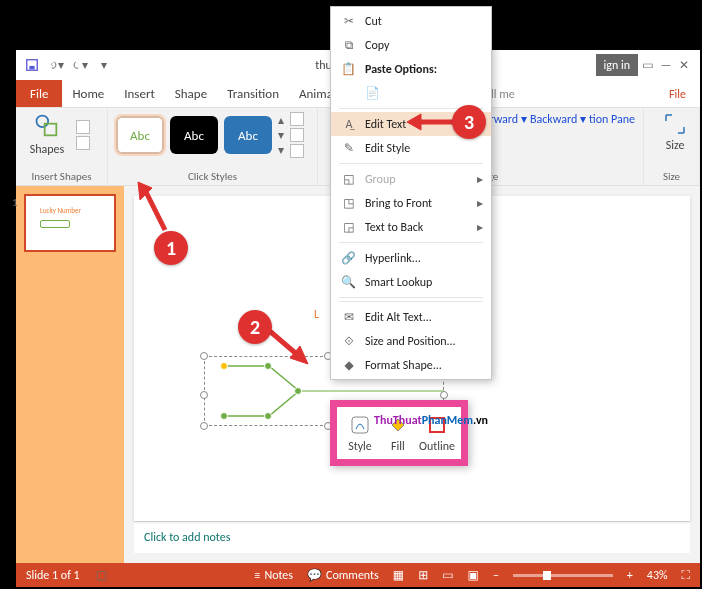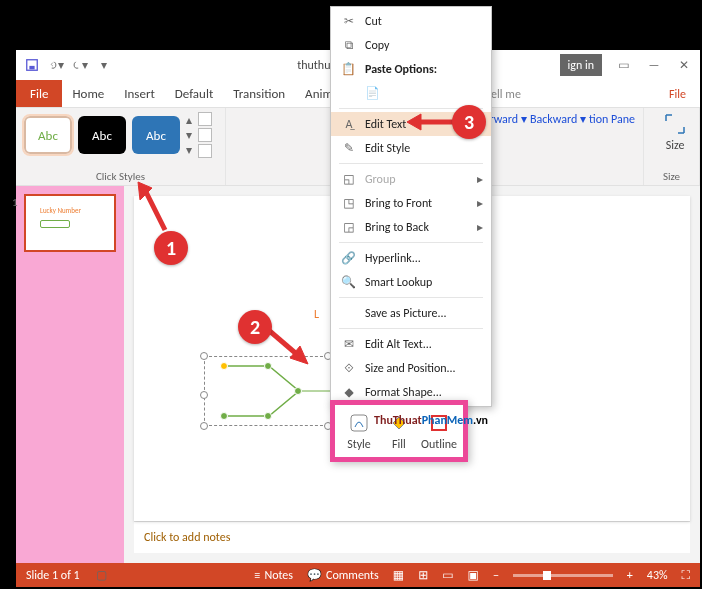--- a/index.html
+++ b/index.html
@@ -1,68 +1,68 @@
 <!DOCTYPE html>
 <html><head>
 <meta charset="utf-8">
 <style>
 * { margin:0; padding:0; box-sizing:border-box; font-family:"Segoe UI",Calibri,Arial,sans-serif; font-size:12px; }
 body { background:#000; width:702px; height:589px; position:relative; overflow:hidden; }
 .app { position:absolute; left:16px; top:50px; right:2px; bottom:2px; background:#f3f3f3; display:flex; flex-direction:column; }
 .titlebar { height:30px; background:#fff; display:flex; align-items:center; padding:0 8px; gap:10px; }
 .titlebar .t-left { display:flex; gap:8px; align-items:center; }
 .titlebar .t-center { flex:1; text-align:center; color:#444; font-size:12px; }
-.titlebar .t-right { display:flex; gap:14px; align-items:center;justify-content:center; }
+.titlebar .t-right { display:flex; gap:2px; align-items:center;justify-content:center; }
 .ic { width:16px; height:16px; display:inline-flex; align-items:center; justify-content:center; color:#666; }
 .ribbon-tabs { height:28px; background:#fff; display:flex; align-items:flex-end; border-bottom:1px solid #e1e1e1; }
 .file-tab { background:#d24726; color:#fff; padding:6px 14px; font-size:13px; }
 .tab { padding:6px 10px; color:#444; font-size:13px; cursor:pointer; }
 .tab.active { color:#d24726; border-bottom:3px solid #d24726; }
 .tell { color:#888; display:flex; align-items:center; gap:4px; padding:6px 10px; }
 .share { color:#d24726; padding:6px 14px; margin-left:auto; }
 .ribbon { height:78px; background:#f3f2f2; border-bottom:1px solid #e1e1e1; display:flex; }
 .rgroup { border-right:1px solid #e5e5e5; padding:4px 8px 2px 8px; display:flex; flex-direction:column; }
 .rgroup .glabel { margin-top:auto; color:#666; font-size:11px; text-align:center; padding-top:2px; }
 .rbtns { display:flex; gap:6px; align-items:center; }
 .shape-swatch { width:48px; height:38px; border-radius:6px; display:flex; align-items:center; justify-content:center; font-size:13px;text-align:center; }
 .sw1 { background:#fff; color:#70ad47; border:2px solid #d9b9a3; outline:2px solid #f7d6c0; }
 .sw2 { background:#000; color:#fff; }
 .sw3 { background:#2e75b6; color:#fff; }
 .tiny { width:14px; height:14px; border:1px solid #bbb; background:#fff; }
 .body-area { flex:1; display:flex; background:#f3f3f3; }
-.thumbs { width:108px; background:#f9a8d4; padding:8px; }
+.thumbs { width:108px; background:#fdba74; padding:8px; }
 .thumb { border:2px solid #d24726; background:#fff; height:58px; position:relative; }
 .thumb::before { content:"1"; position:absolute; left:-14px; top:0; color:#666; font-size:11px; }
 .canvas-wrap { flex:1; background:#f3f3f3; padding:10px; display:flex; flex-direction:column; }
 .canvas { flex:1; background:#fff; box-shadow:0 1px 3px rgba(0,0,0,0.15); position:relative; overflow:hidden; }
 .freeform { position:absolute; left:70px; top:160px; width:240px; height:70px; }
 .selbox { position:absolute; inset:0; border:1px dashed #888; }
 .handle { width:8px; height:8px; border:1px solid #888; background:#fff; position:absolute; border-radius:50%; }
 .vtx { width:8px; height:8px; background:#70ad47; border:1px solid #fff; position:absolute; border-radius:50%; }
-.notes { height:32px; background:#fff; border-top:1px solid #e1e1e1; padding:8px 10px; color:#a16207; }
+.notes { height:32px; background:#fff; border-top:1px solid #e1e1e1; padding:8px 10px; color:#0f766e; }
 .statusbar { height:24px; background:#d24726; color:#fff; display:flex; align-items:center; gap:14px; padding:0 10px; font-size:11px; }
 .statusbar .sgap { flex:1; }
 .sbtn { display:flex; align-items:center; gap:4px; }
 .zoom-slider { width:100px; height:3px; background:rgba(255,255,255,0.5); position:relative; }
 .zoom-slider::after { content:""; position:absolute; left:30px; top:-3px; width:8px; height:9px; background:#fff; }
 
 .ctx { position:absolute; left:330px; top:6px; width:162px; background:#fff; border:1px solid #c6c6c6; box-shadow:2px 2px 8px rgba(0,0,0,0.25); padding:2px 0; z-index:50; }
 .ctx-item { display:flex; align-items:center; gap:8px; padding:4px 12px 4px 10px; color:#222; position:relative; }
 .ctx-item .sub { position:absolute; right:8px; color:#666; }
 .ctx-sep { height:1px; background:#e5e5e5; margin:3px 8px; }
 .ctx-item.hi { background:#f7e1cd; }
 
-.mini { position:absolute; left:330px; top:400px; width:138px; background:#fff; border:5px solid #ec4899; box-shadow:2px 2px 8px rgba(0,0,0,0.25); display:flex; padding:4px; z-index:51; }
+.mini { position:absolute; left:330px; top:400px; width:138px; background:#fff; border:7px solid #ec4899; box-shadow:2px 2px 8px rgba(0,0,0,0.25); display:flex; padding:4px; z-index:51; }
 .mini .mbtn { flex:1; display:flex; flex-direction:column; align-items:center; gap:2px; padding:2px; font-size:11px; color:#444; }
 .mini .mic { width:24px; height:24px; display:flex; align-items:center; justify-content:center; }
 
 .badge { position:absolute; width:34px; height:34px; border-radius:50%; background:#e03131; color:#fff; font-size:20px; font-weight:600; display:flex; align-items:center; justify-content:center; z-index:60; box-shadow:0 1px 3px rgba(0,0,0,0.3); }
 .arrow { position:absolute; z-index:59; stroke:#e03131; fill:#e03131; }
 .watermark { position:absolute; color:#0b63b8; font-weight:700; font-size:19px; white-space:nowrap; z-index:55; }
-.watermark b { color:#7f1d1d; }
+.watermark b { color:#a21caf; }
 .slide-title { position:absolute; left:180px; top:90px; font-size:34px; color:#ed7d31; font-family:Calibri; font-weight:400; letter-spacing:1px; }
 .vbig { width:46px; height:46px; display:flex; flex-direction:column; align-items:center; gap:2px; color:#444; font-size:11px; }
 </style>
 </head>
 <body>
 
 <div class="app">
 
   <div class="titlebar">
     <div class="t-left">
@@ -87,33 +87,49 @@
       <span class="ic">▭</span>
       <span class="ic">—</span>
       <span class="ic">✕</span>
     </div>
   </div>
 
   <div class="ribbon-tabs">
     <div class="file-tab">File</div>
     <div class="tab">Home</div>
     <div class="tab">Insert</div>
-    <div class="tab">Default</div>
+    <div class="tab">Shape</div>
     <div class="tab">Transition</div>
     <div class="tab">Animatio</div>
     <div class="tab">elp</div>
     <div class="tab active">Format</div>
     <div class="tell">
         <span>💡</span>
         <span>Tell me</span>
       </div>
     <div class="share">File</div>
   </div>
 
   <div class="ribbon">
+    <div class="rgroup" style="width:92px">
+      <div class="rbtns">
+        <div class="vbig">
+          <svg width="28" height="28" viewBox="0 0 24 24">
+              <circle cx="8" cy="8" r="5" fill="none" stroke="#2e75b6" stroke-width="1.5"></circle>
+              <rect x="10" y="10" width="10" height="10" fill="none" stroke="#70ad47" stroke-width="1.5"></rect>
+            </svg>
+          <span>Shapes</span>
+        </div>
+        <div style="display:flex;flex-direction:column;gap:2px">
+          <div class="tiny"></div>
+          <div class="tiny"></div>
+        </div>
+      </div>
+      <div class="glabel">Insert Shapes</div>
+    </div>
     <div class="rgroup" style="width:210px">
       <div class="rbtns">
         <div class="shape-swatch sw1">Abc</div>
         <div class="shape-swatch sw2">Abc</div>
         <div class="shape-swatch sw3">Abc</div>
         <div style="display:flex;flex-direction:column;font-size:10px;color:#666;gap:1px">
           <span>▴</span>
           <span>▾</span>
           <span>▾</span>
         </div>
@@ -234,37 +250,33 @@
       <span>Group</span>
       <span class="sub">▸</span>
     </div>
   <div class="ctx-item">
       <span class="ic">◳</span>
       <span>Bring to Front</span>
       <span class="sub">▸</span>
     </div>
   <div class="ctx-item">
       <span class="ic">◲</span>
-      <span>Bring to Back</span>
+      <span>Text to Back</span>
       <span class="sub">▸</span>
     </div>
   <div class="ctx-sep"></div>
   <div class="ctx-item">
       <span class="ic">🔗</span>
       <span>Hyperlink...</span>
     </div>
   <div class="ctx-item">
       <span class="ic">🔍</span>
       <span>Smart Lookup</span>
     </div>
   <div class="ctx-sep"></div>
-  <div class="ctx-item">
-      <span class="ic"></span>
-      <span>Save as Picture...</span>
-    </div>
   <div class="ctx-sep"></div>
   <div class="ctx-item">
       <span class="ic">✉</span>
       <span>Edit Alt Text...</span>
     </div>
   <div class="ctx-item">
       <span class="ic">⟐</span>
       <span>Size and Position...</span>
     </div>
   <div class="ctx-item">

